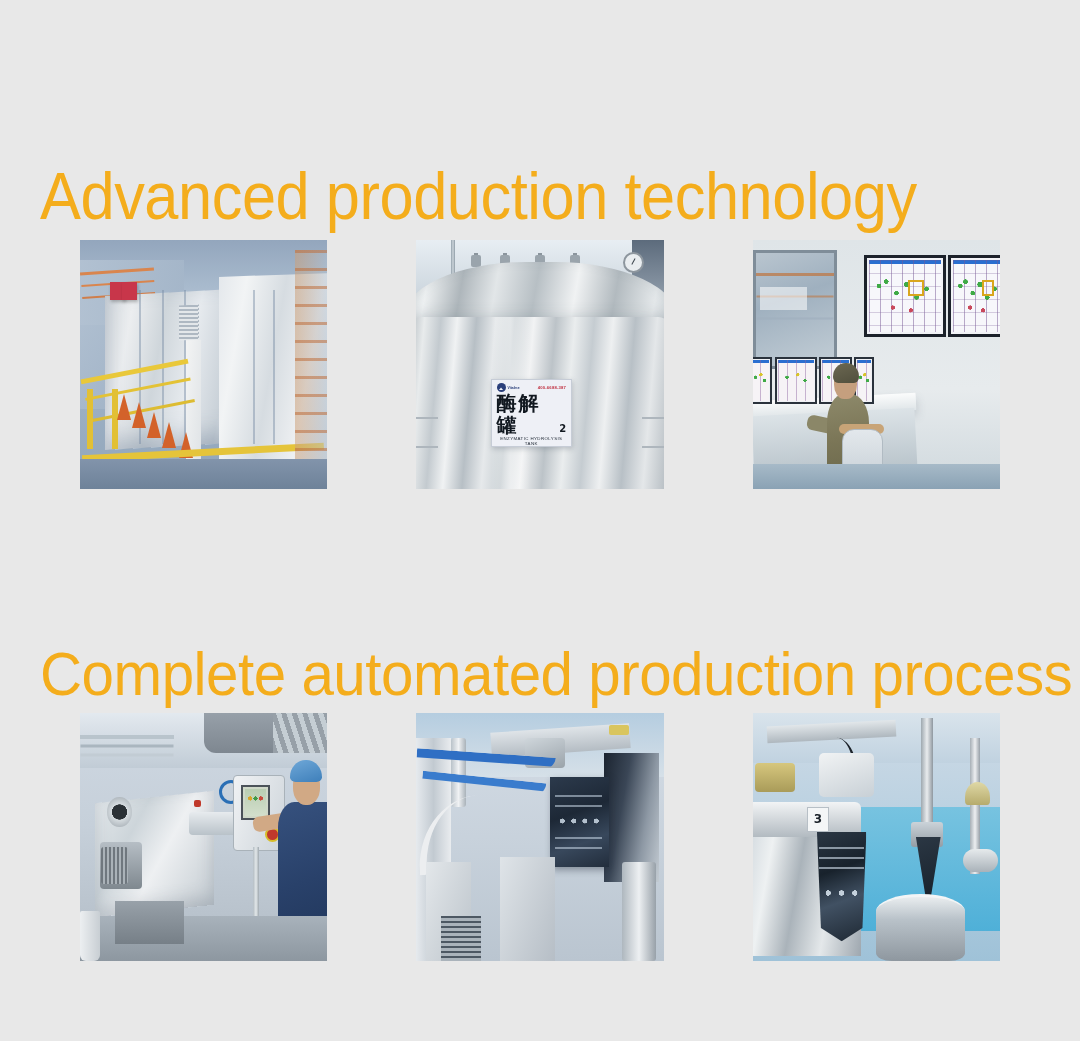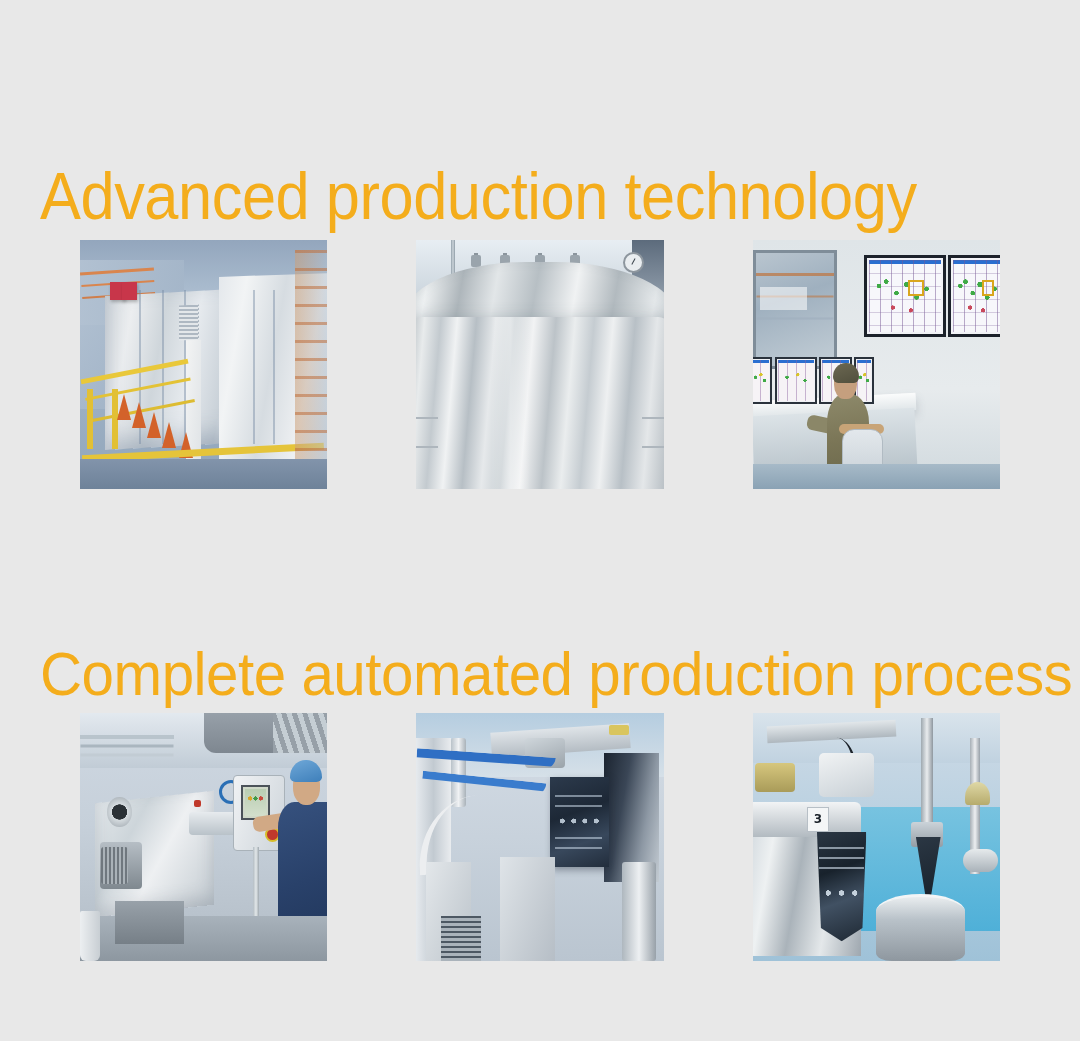--- a/index.html
+++ b/index.html
@@ -720,20 +720,34 @@
       <div class="layer p2-valve" style="left:34%"></div>
       <div class="layer p2-valve" style="left:48%"></div>
       <div class="layer p2-valve" style="left:62%"></div>
       <div class="layer p2-gauge"></div>
       <div class="layer p2-dome"></div>
       <div class="layer p2-body"></div>
       <div class="layer p2-highlight"></div>
       <div class="layer p2-bracket"></div>
       <div class="layer p2-bracket-r"></div>
 
+      <div class="layer p2-label">
+        <div class="p2-label-top">
+          <div class="p2-logo">
+            <span class="p2-logo-mark"></span>
+            <span class="p2-logo-text">Vitalme</span>
+          </div>
+          <div class="p2-phone">400-6688-387</div>
+        </div>
+        <div class="p2-cn">
+          <span class="p2-cn-main">酶解罐</span>
+          <span class="p2-cn-num">2</span>
+        </div>
+        <div class="p2-en">ENZYMATIC HYDROLYSIS TANK</div>
+      </div>
     </figure>
 
     <figure class="photo p3">
       <div class="layer p3-wall"></div>
       <div class="layer p3-window">
         <div class="layer p3-window-bar"></div>
         <div class="layer p3-window-ghost"></div>
       </div>
       <div class="layer p3-bigscreen p3-bigscreen-1">
         <div class="p3-scada">

